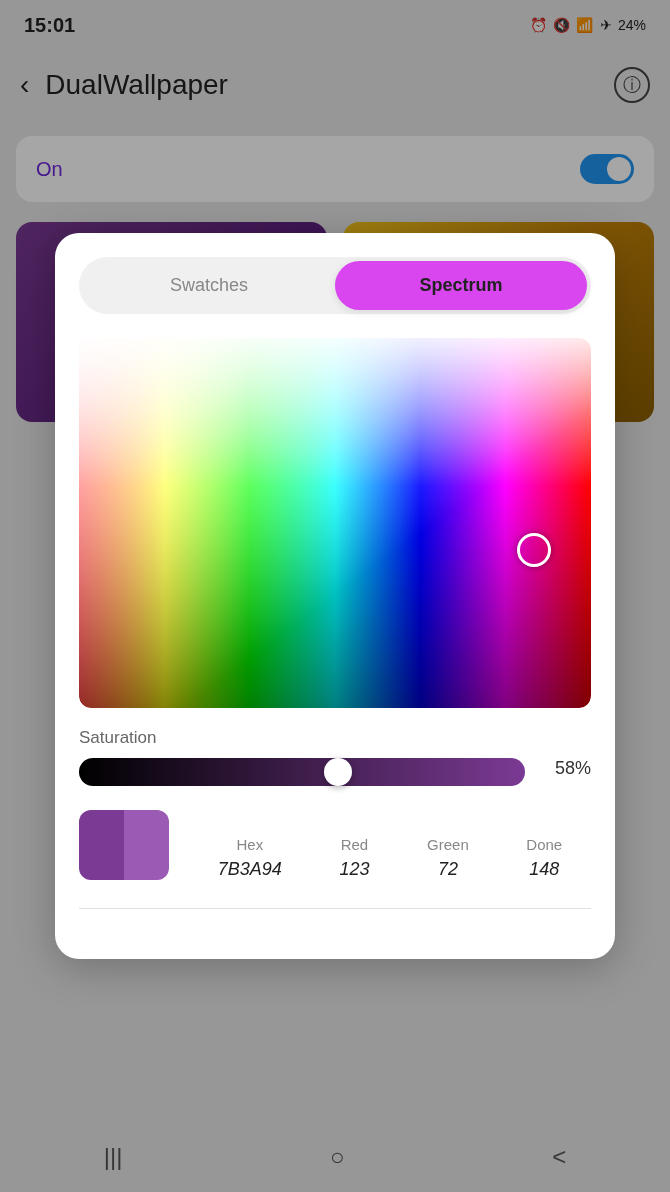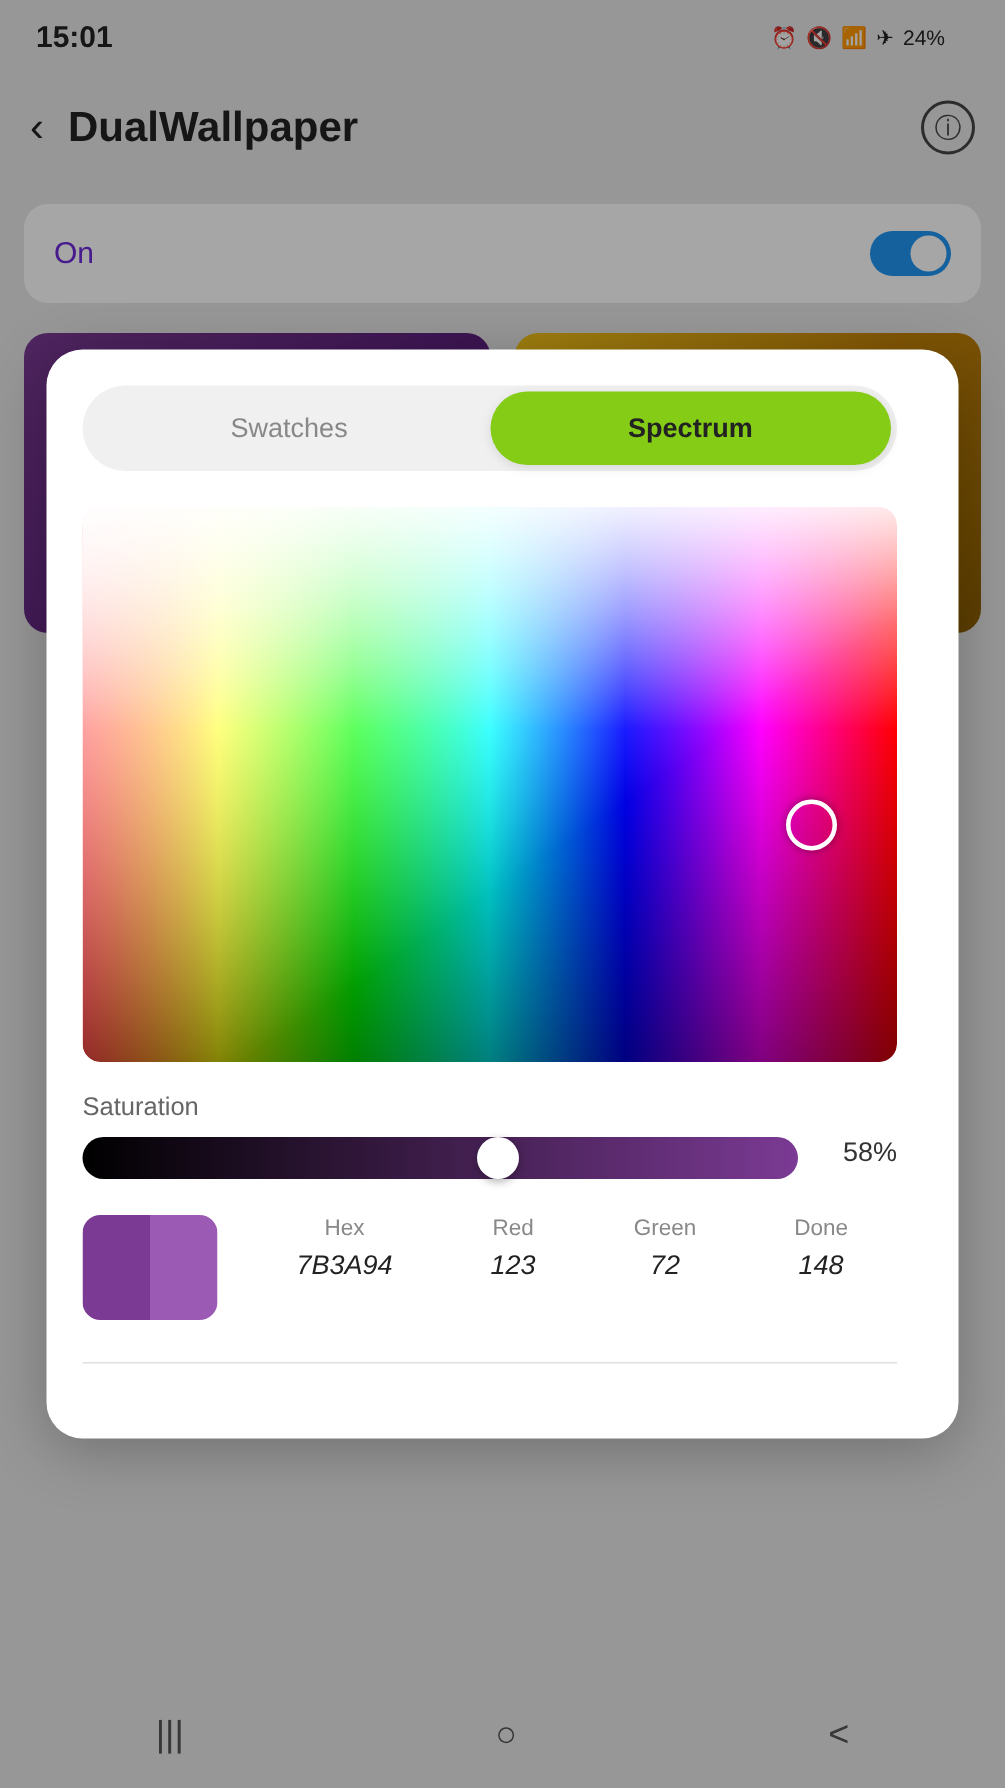--- a/index.html
+++ b/index.html
@@ -10,21 +10,21 @@
       font-family: 'Segoe UI', Arial, sans-serif;
       overflow: hidden;
       position: relative;
     }
 
     
     .status-bar {
       position: absolute;
       top: 0;
       left: 0;
-      right: 16px;
+      right: 0;
       height: 50px;
       background: #e8e8e8;
       display: flex;
       align-items: center;
       justify-content: space-between;
       padding: 0 24px;
       z-index: 100;
     }
     .status-time {
       font-size: 20px;
@@ -53,21 +53,21 @@
       gap: 16px;
       z-index: 100;
     }
     .back-arrow {
       font-size: 28px;
       color: #222;
       cursor: pointer;
     }
     .top-bar-title {
       font-size: 28px;
-      font-weight: 700;
+      font-weight: 400;
       color: #222;
       flex: 1;
     }
     .info-icon {
       width: 36px;
       height: 36px;
       border-radius: 50%;
       border: 2px solid #444;
       display: flex;
       align-items: center;
@@ -173,22 +173,22 @@
       z-index: 200;
       display: flex;
       align-items: center;
       justify-content: center;
     }
 
     
     .modal {
       background: white;
       border-radius: 24px;
-      width: 608px;
-      padding: 24px 41px 30px 24px;
+      width: 560px;
+      padding: 24px 24px 30px 24px;
       box-shadow: 0 8px 40px rgba(0,0,0,0.25);
     }
 
     
     .tabs {
       display: flex;
       background: #f0f0f0;
       border-radius: 30px;
       padding: 4px;
       margin-bottom: 24px;
@@ -201,21 +201,21 @@
       font-size: 18px;
       font-weight: 500;
       cursor: pointer;
     }
     .tab-inactive {
       color: #888;
       background: transparent;
     }
     .tab-active {
       color: #222;
-      background: #84cc16;
+      background: #d946ef;
       font-weight: 600;
       box-shadow: 0 2px 8px rgba(0,0,0,0.1);
     }
 
     
     .color-picker-area {
       width: 100%;
       height: 370px;
       border-radius: 12px;
       overflow: hidden;
@@ -296,21 +296,21 @@
     .slider-value {
       font-size: 18px;
       color: #333;
       min-width: 50px;
       text-align: right;
     }
 
     
     .color-info-row {
       display: flex;
-      align-items: flex-start;
+      align-items: flex-end;
       gap: 20px;
       margin-bottom: 28px;
     }
     .color-swatch {
       width: 90px;
       height: 70px;
       border-radius: 12px;
       overflow: hidden;
       display: flex;
     }

